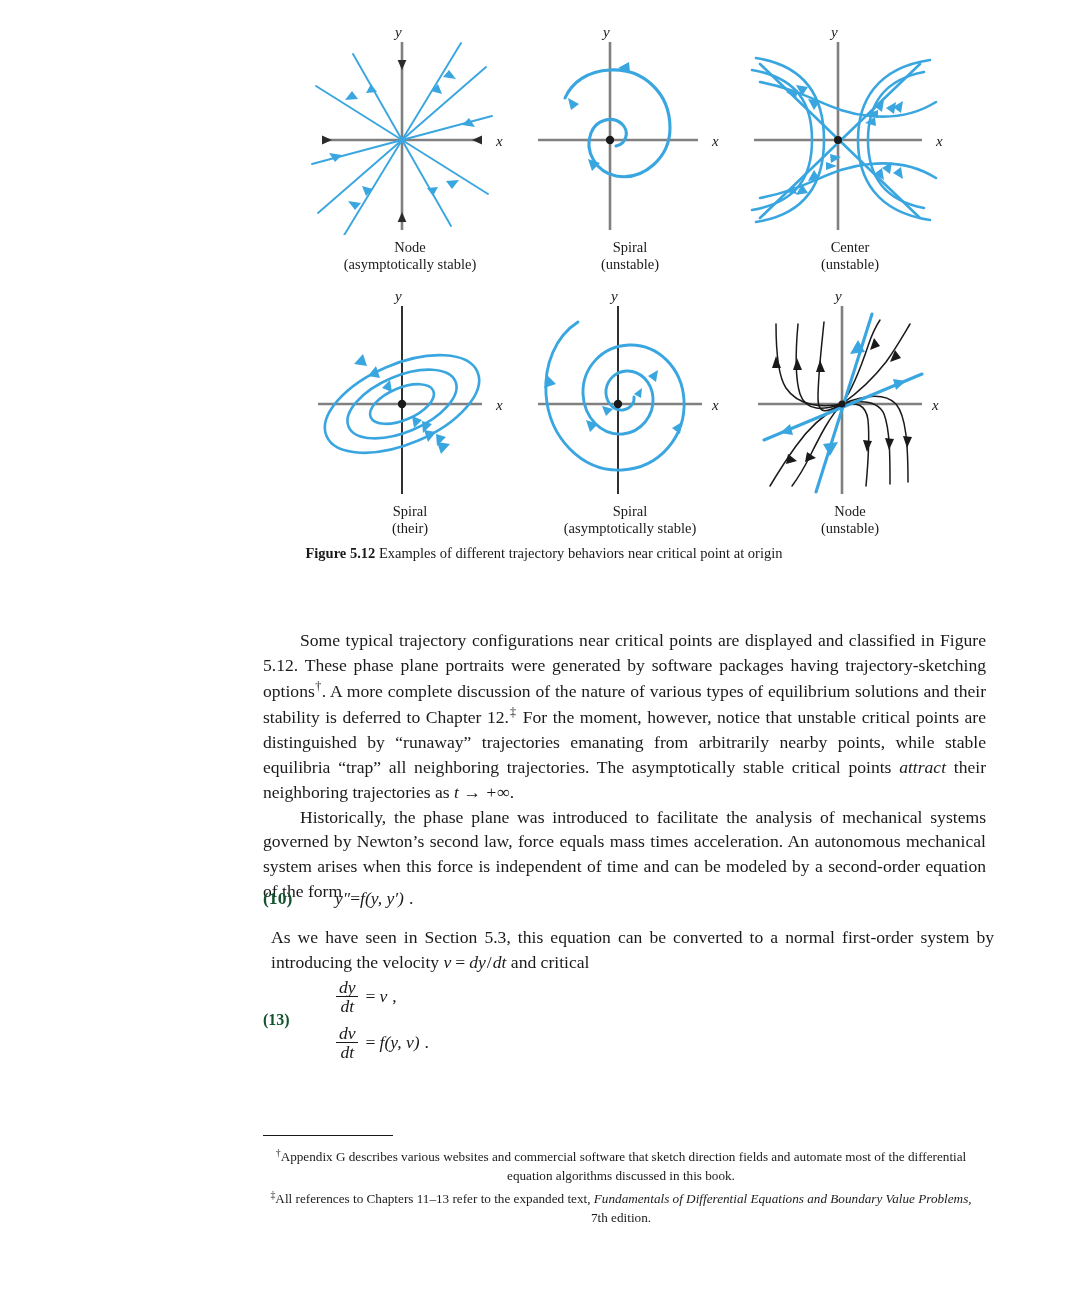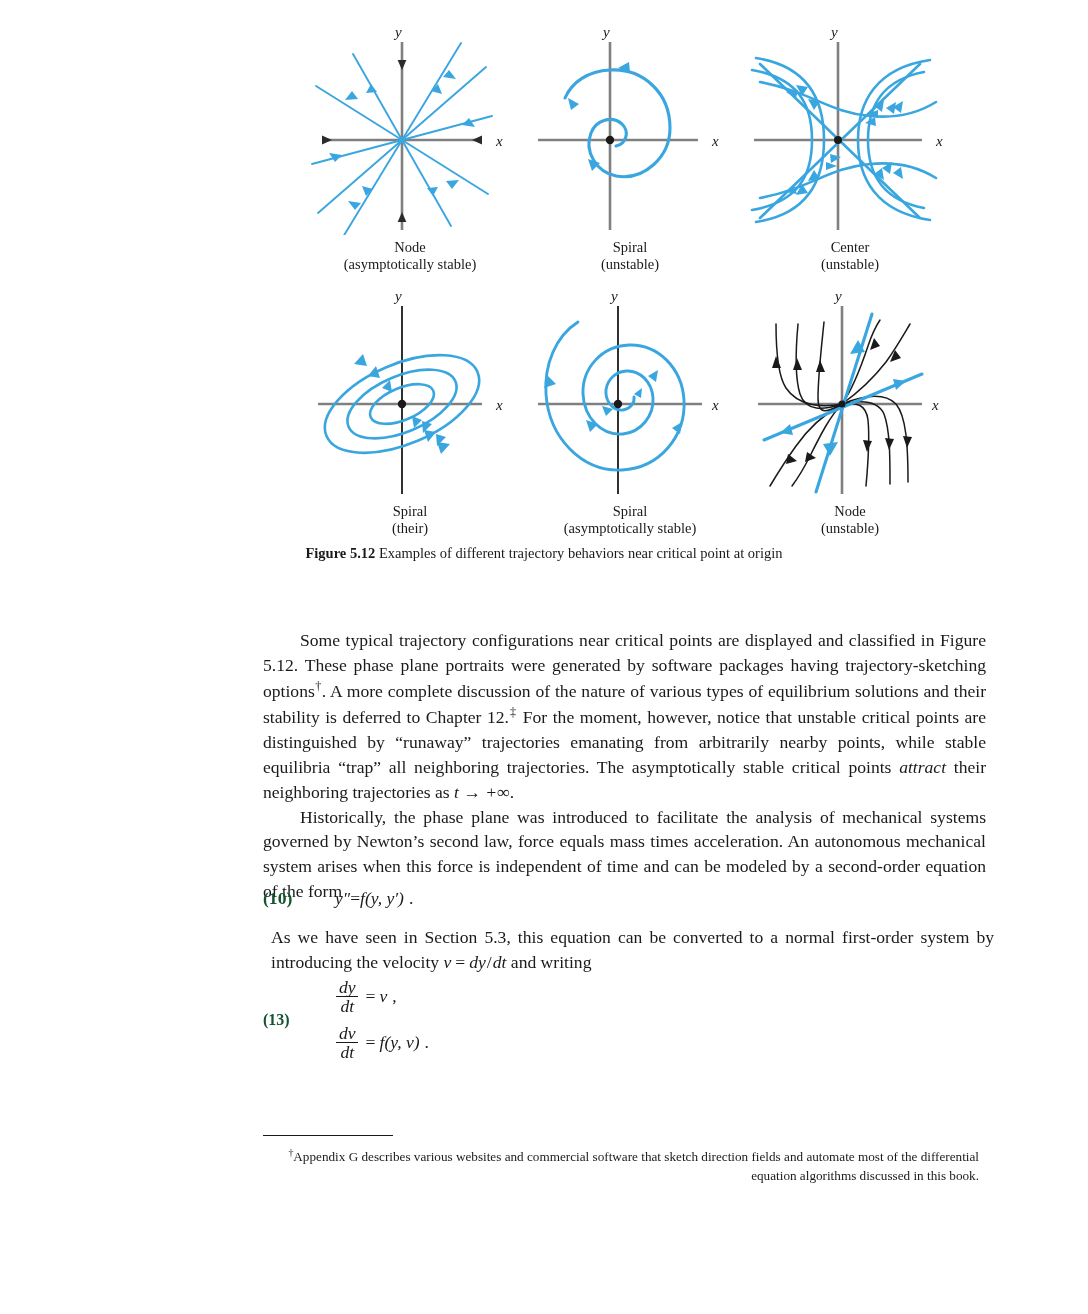--- a/index.html
+++ b/index.html
@@ -56,21 +56,21 @@
   .frac .den { padding:0 4px; line-height:1.05; border-top:1.2px solid #1a1a1a; }
   .ifrac { display:inline-flex; align-items:center; font-style:italic; }
   .ifrac .sl { font-style:normal; padding:0 1px; }
 
   
   .fn-rule {
     position:absolute; left:263px; top:1135px; width:130px;
     border-top:1.3px solid #1a1a1a;
   }
   .footnotes { position:absolute; left:263px; top:1146px; width:723px; }
-  .fn { font-size:13.2px; line-height:1.42; margin:0 7px 2px 0; text-align:right; }
+  .fn { font-size:13.2px; line-height:1.42; margin:0 7px 2px 0; text-align:center; }
   .fn .mark { font-size:0.75em; vertical-align:super; }
 </style>
 </head>
 <body>
 
 <div class="page">
 
   <div class="figure">
 
     <div class="fig-row">
@@ -346,21 +346,21 @@
     </div>
   </div>
 
   <div class="para-as">
     <p class="tx noind"><span>As we have seen in Section 5.3, this equation can be converted to a normal first-order system by introducing the velocity </span><span class="ifrac">
           <i>v</i>
           <span class="sl" style="padding:0 4px">=</span>
           <i>dy</i>
           <span class="sl">/</span>
           <i>dt</i>
-        </span><span> and writing</span></p>
+        </span><span> and critical</span></p>
   </div>
 
   <div class="eq11">
     <span class="eqnum">(13)</span>
     <div class="fracstack">
       <div class="fracrow">
         <span class="frac math">
           <span class="num">dy</span>
           <span class="den">dt</span>
         </span>
@@ -376,15 +376,16 @@
         <span class="op">=</span>
         <span class="math" style="padding-left:4px">f(y, v)</span>
         <span style="padding-left:5px">.</span>
       </div>
     </div>
   </div>
 
   <div class="fn-rule"></div>
   <div class="footnotes">
     <p class="fn"><span class="mark">†</span><span>Appendix G describes various websites and commercial software that sketch direction fields and automate most of the differential equation algorithms discussed in this book.</span></p>
+    <p class="fn"><span class="mark">‡</span><span>All references to Chapters 11–13 refer to the expanded text, </span><i>Fundamentals of Differential Equations and Boundary Value Problems,</i><span> 7th edition.</span></p>
   </div>
 
 </div>
 
 </body></html>

